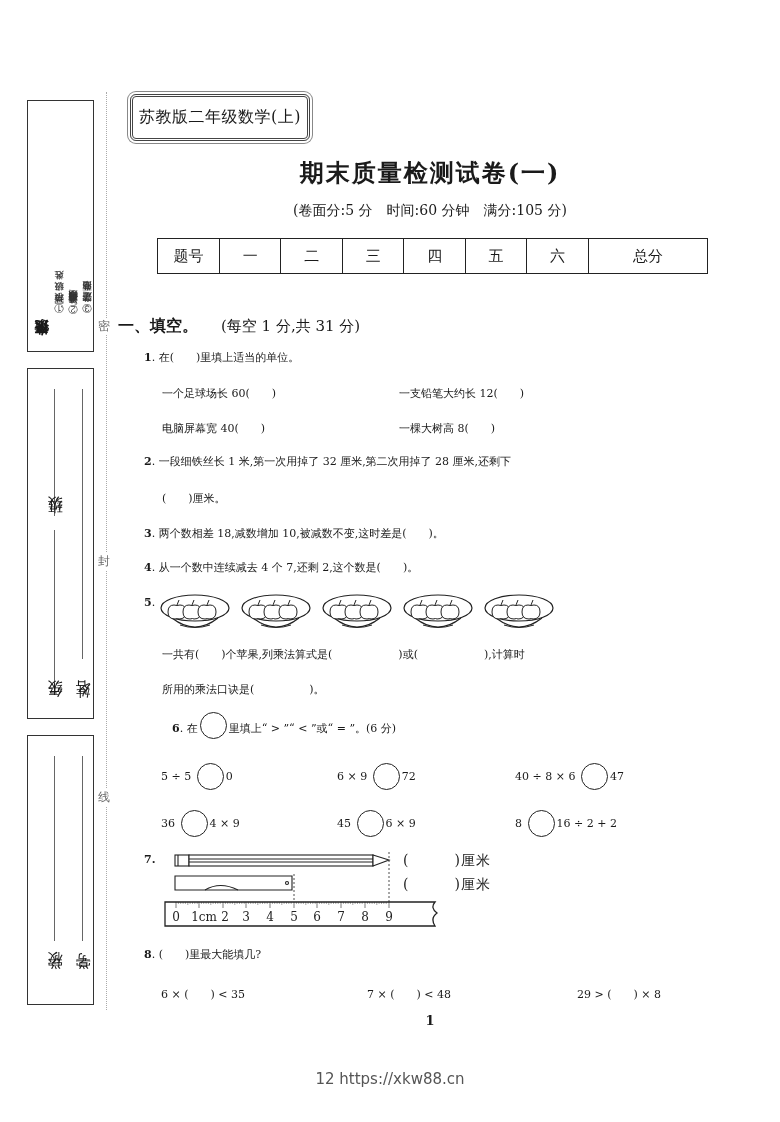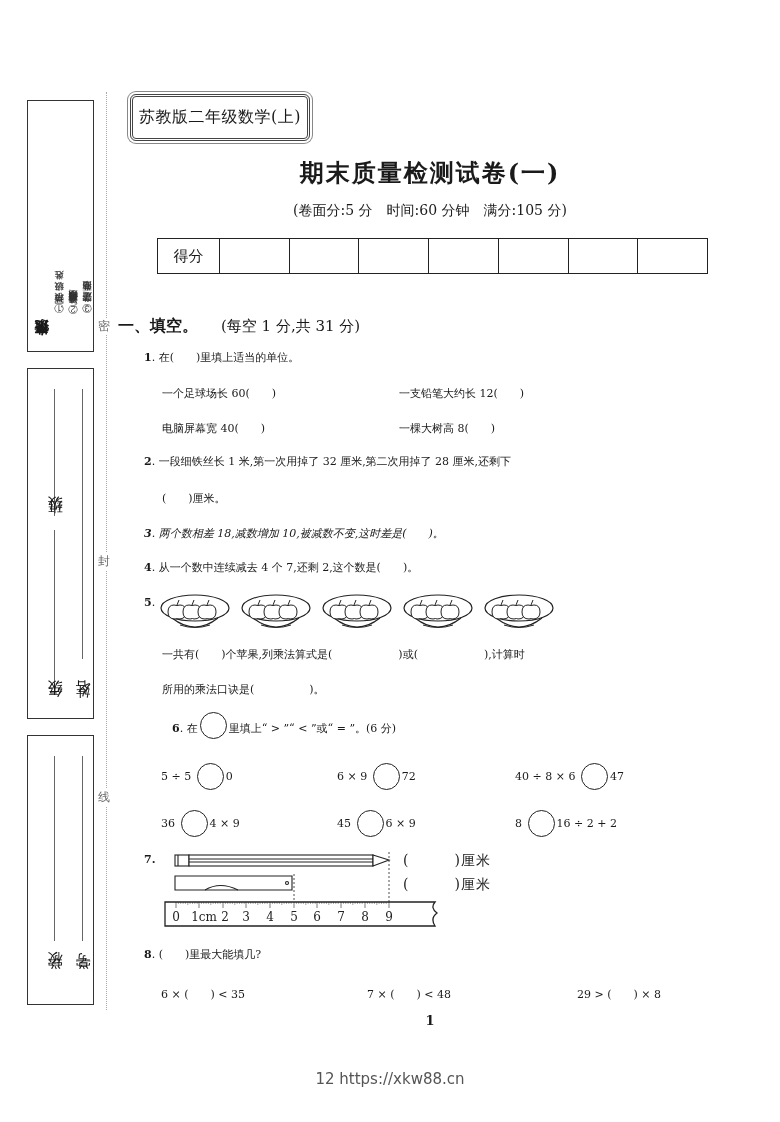--- a/index.html
+++ b/index.html
@@ -67,29 +67,29 @@
 <span class="fold-char" style="top:318px;">密</span>
 <span class="fold-char" style="top:553px;">封</span>
 <span class="fold-char" style="top:789px;">线</span>
 
 <div class="badge">苏教版二年级数学(上)</div>
 <div class="title">期末质量检测试卷(一)</div>
 <div class="subtitle">(卷面分:5 分　时间:60 分钟　满分:105 分)</div>
 
 <table class="score">
   <tbody>
-  <tr>
-    <td class="hdr">得分</td>
-    <td></td>
-    <td></td>
-    <td></td>
-    <td></td>
-    <td></td>
-    <td></td>
-    <td></td>
+      <tr>
+    <td class="hdr">题号</td>
+    <td>一</td>
+    <td>二</td>
+    <td>三</td>
+    <td>四</td>
+    <td>五</td>
+    <td>六</td>
+    <td>总分</td>
   </tr>
 </tbody>
   </table>
 
 <div class="section">
   <b>一、填空。</b><span style="font-size:15px;margin-left:23px;">(每空 1 分,共 31 分)</span>
 </div>
 
 <div class="q" style="left:144px; top:350px;">
   <span class="qn">1</span><span>. 在(　　)里填上适当的单位。</span>
@@ -97,21 +97,21 @@
 <div class="q" style="left:162px; top:386px;">一个足球场长 60(　　)</div>
 <div class="q" style="left:399px; top:386px;">一支铅笔大约长 12(　　)</div>
 <div class="q" style="left:162px; top:421px;">电脑屏幕宽 40(　　)</div>
 <div class="q" style="left:399px; top:421px;">一棵大树高 8(　　)</div>
 
 <div class="q" style="left:144px; top:454px;">
   <span class="qn">2</span><span>. 一段细铁丝长 1 米,第一次用掉了 32 厘米,第二次用掉了 28 厘米,还剩下</span>
 </div>
 <div class="q" style="left:162px; top:491px;">(　　)厘米。</div>
 
-<div class="q" style="left:144px; top:526px;font-style:italic;">
+<div class="q" style="left:144px; top:526px;">
   <span class="qn">3</span><span>. 两个数相差 18,减数增加 10,被减数不变,这时差是(　　)。</span>
 </div>
 
 <div class="q" style="left:144px; top:560px;">
   <span class="qn">4</span><span>. 从一个数中连续减去 4 个 7,还剩 2,这个数是(　　)。</span>
 </div>
 
 <div class="q" style="left:144px; top:596px;">
   <span class="qn">5</span><span>.</span>
 </div>

